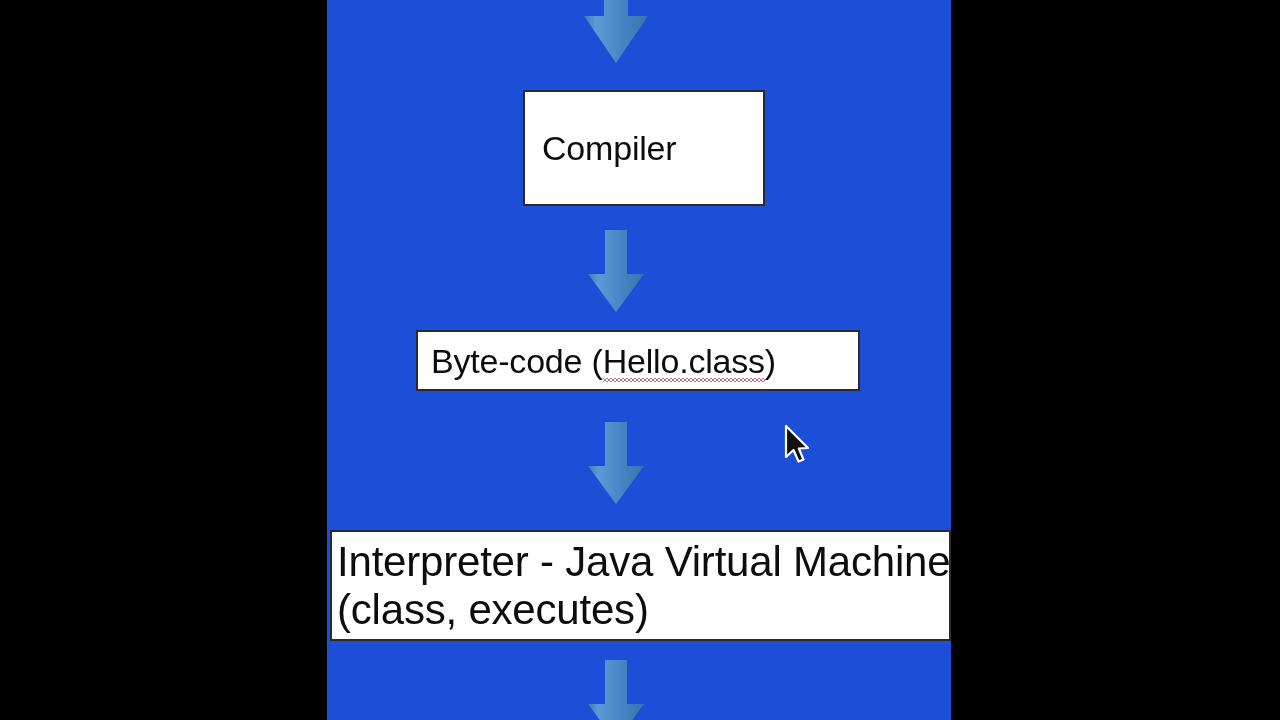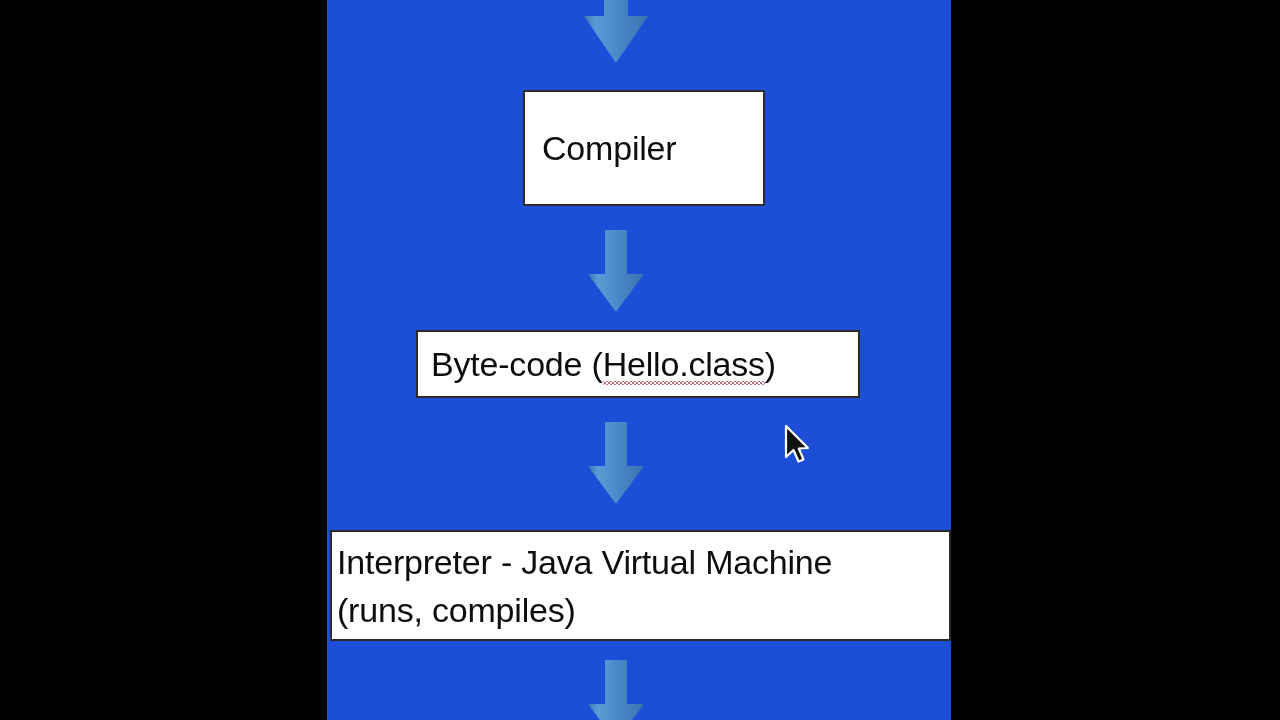--- a/index.html
+++ b/index.html
@@ -59,40 +59,40 @@
   #box-compiler .line {
     font-size: 34px;
     line-height: 46px;
   }
 
   
   #box-bytecode {
     left: 89px;
     top: 330px;
     width: 444px;
-    height: 68px;
+    height: 61px;
     padding-left: 13px;
   }
   #box-bytecode .line {
     font-size: 34px;
     line-height: 40px;
   }
 
   
   #box-interpreter {
     left: 3px;
     top: 530px;
     width: 621px;
     height: 111px;
     padding-left: 5px;
     border-left-width: 2px;
     border-right-width: 2px;
   }
   #box-interpreter .line {
-    font-size: 34px;
+    font-size: 42px;
     line-height: 48px;
   }
 
   
   .spell-error {
     position: relative;
     display: inline-block;
   }
   .spell-error::after {
     content: "";
@@ -189,21 +189,21 @@
             <stop offset="55%" stop-color="#4a87c8"></stop>
             <stop offset="100%" stop-color="#3a72ad"></stop>
           </linearGradient>
         </defs>
         <path d="M22 0 L44 0 L44 44 L61 44 L33 82 L5 44 L22 44 Z" fill="url(#ag3)"></path>
       </svg>
     </div>
 
     <div class="flow-box" id="box-interpreter">
       <div class="line">Interpreter - Java Virtual Machine</div>
-      <div class="line">(runs, compiles)</div>
+      <div class="line">(class, executes)</div>
     </div>
 
     <div class="arrow" id="arrow-4">
       <svg width="66" height="86" viewBox="0 0 66 86">
         <defs>
           <linearGradient id="ag4" x1="0" y1="0" x2="1" y2="0">
             <stop offset="0%" stop-color="#3d76b0"></stop>
             <stop offset="18%" stop-color="#5b9bd5"></stop>
             <stop offset="55%" stop-color="#4a87c8"></stop>
             <stop offset="100%" stop-color="#3a72ad"></stop>

